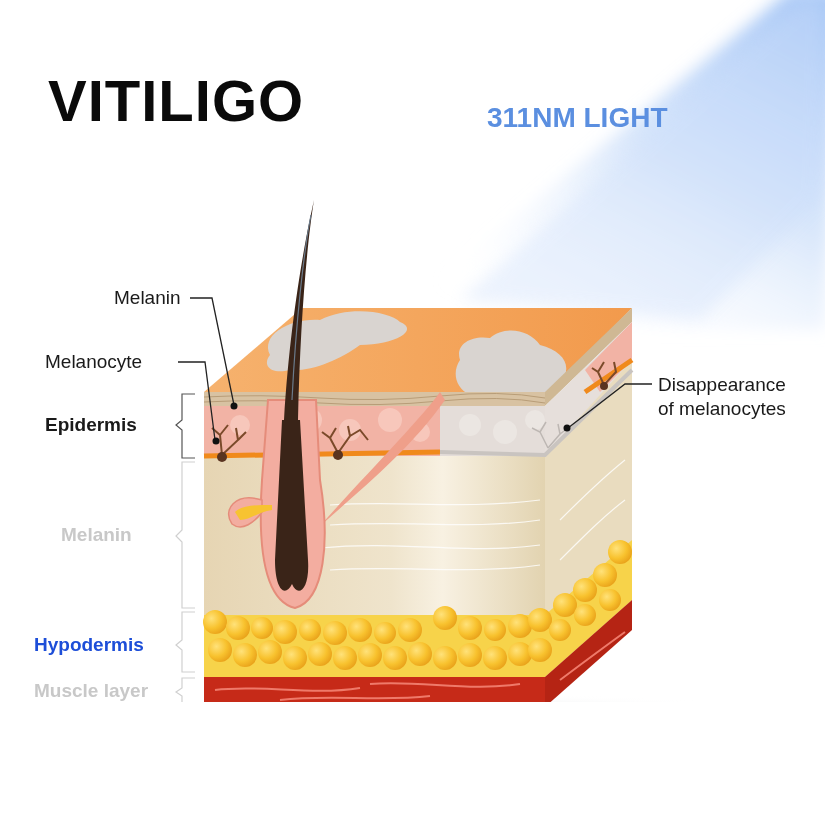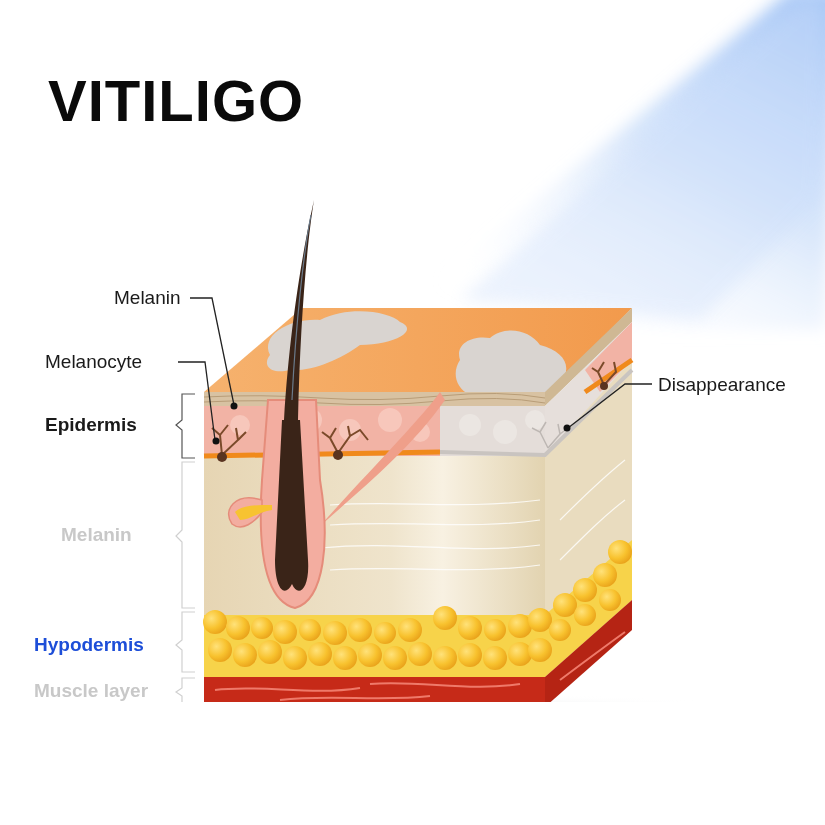--- a/index.html
+++ b/index.html
@@ -201,22 +201,24 @@
       <path d="M195,394 L182,394 L182,420 L176,425 L182,430 L182,458 L195,458"></path>
     </g>
     <g stroke="#d0d0d0" stroke-width="1.2" fill="none">
       <path d="M195,462 L182,462 L182,530 L176,536 L182,542 L182,608 L195,608"></path>
       <path d="M195,612 L182,612 L182,640 L176,645 L182,650 L182,672 L195,672"></path>
       <path d="M195,678 L182,678 L182,688 L176,692 L182,696 L182,708 L195,708"></path>
     </g>
   </svg>
 
   <div class="title">VITILIGO</div>
+  <div class="light-label" style="color:#5b8fe0">311NM LIGHT</div>
 
   <div class="label" style="left:114px; top:287px;text-align:right;">Melanin</div>
   <div class="label" style="left:45px; top:351px;">Melanocyte</div>
   <div class="label bold" style="left:45px; top:414px;">Epidermis</div>
   <div class="label faint" style="left:61px; top:524px; color:#c8c8c8;">Melanin</div>
   <div class="label faint" style="left:34px; top:634px; color:#1d4ed8;">Hypodermis</div>
   <div class="label faint" style="left:34px; top:680px; color:#c8c8c8;">Muscle layer</div>
 
   <div class="label" style="left:658px; top:374px;">Disappearance</div>
+  <div class="label" style="left:658px; top:398px;">of melanocytes</div>
 </div>
 
 </body></html>

